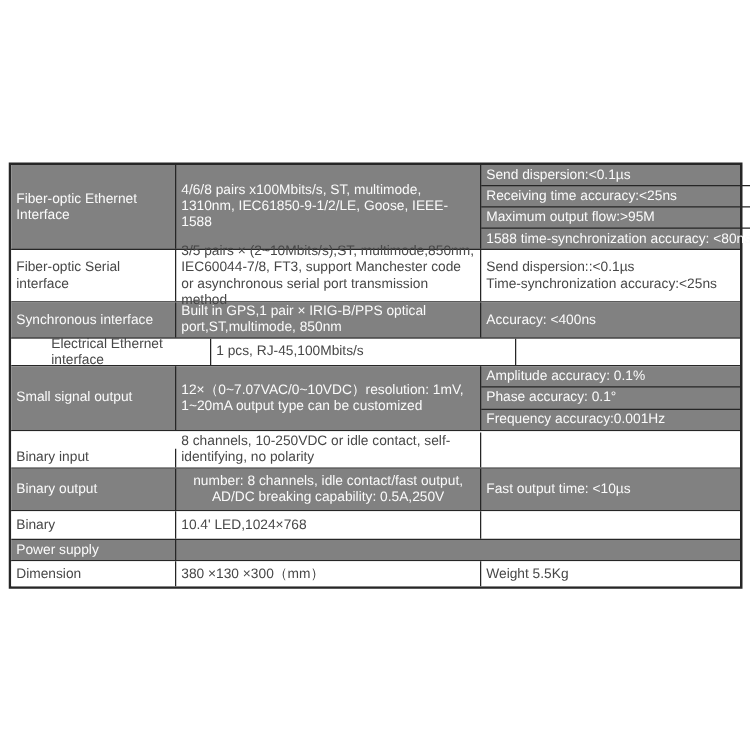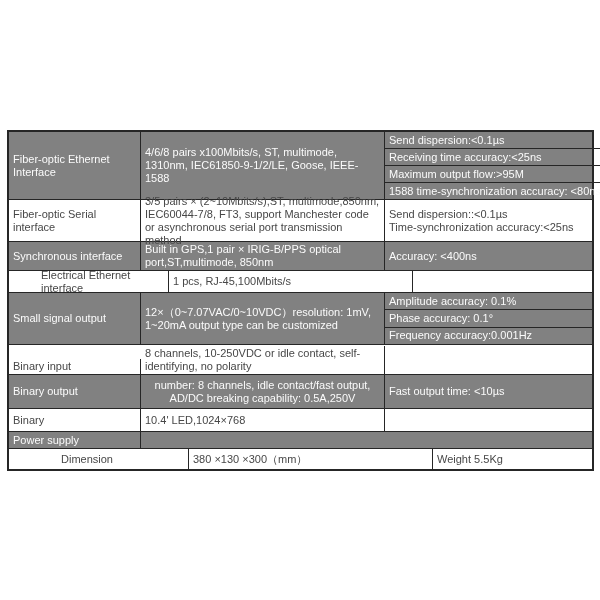--- a/index.html
+++ b/index.html
@@ -22,21 +22,21 @@
     box-sizing: border-box;
     background: #ffffff;
   }
   .row {
     display: flex;
     box-sizing: border-box;
     border-bottom: 1px solid #262626;
     font-size: 11px;
     line-height: 13px;
   }
-  .row:last-child { border-bottom: none; padding-left: 48px; }
+  .row:last-child { border-bottom: none; }
   .row.shaded { background: #818181; color: #fbfbfb; }
   .row.plain  { background: #ffffff; color: #474747; }
   .cell {
     box-sizing: border-box;
     display: flex;
     align-items: center;
     padding: 1px 4px;
   }
   .cell.label {
     width: 132px;

